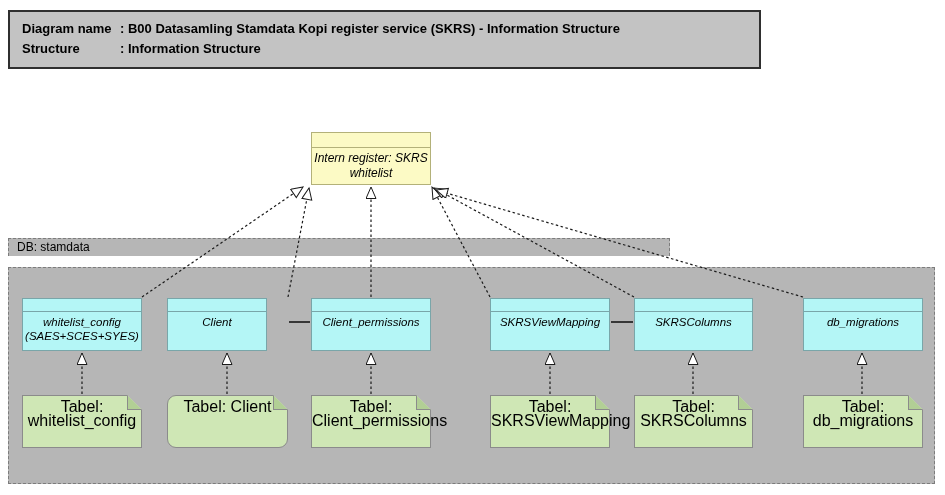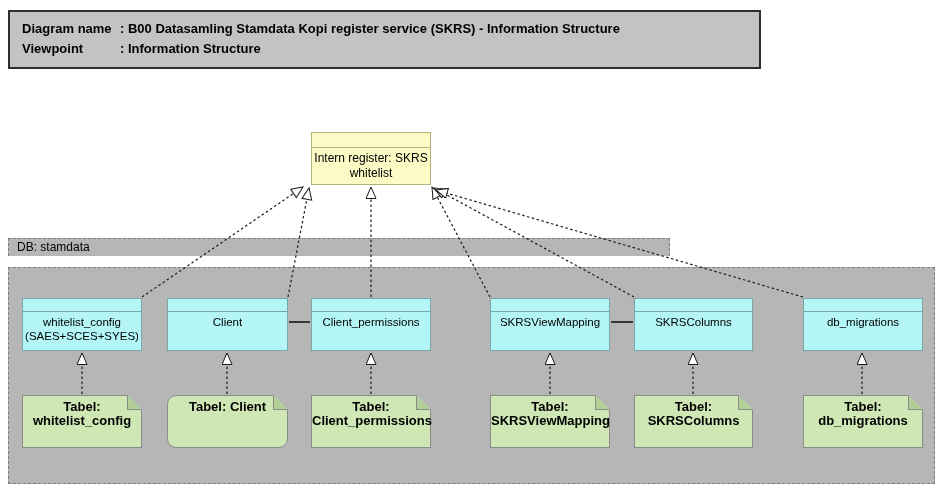--- a/index.html
+++ b/index.html
@@ -23,41 +23,41 @@
     background:#b6b6b6; border:1px dashed #7c7c7c; border-bottom:none;
     box-sizing:border-box; font-size:12px; line-height:16px; padding-left:8px;
   }
   .group-body {
     position:absolute; left:8px; top:267px; width:927px; height:217px;
     background:#b6b6b6; border:1px dashed #7c7c7c; box-sizing:border-box;
   }
 
   
   .obj {
-    position:absolute; width:120px; height:53px; box-sizing:border-box;
+    position:absolute; width:120px; height:53px; box-sizing:border-box;font-style:italic;
   }
   .obj .band { height:12px; }
   .obj .lbl {
     text-align:center; white-space:pre-line;
     font-size:11.5px; line-height:14px; padding-top:3px;
   }
   .register { background:#fcfac5; border:1px solid #b3b179; }
   .register .band { border-bottom:1px solid #b3b179; height:14px; }
   .register .lbl { font-size:12px; line-height:15px; }
   .entity { background:#b4f6f6; border:1px solid #79a6a9; }
   .entity .band { border-bottom:1px solid #79a6a9; }
 
   
   .note {
     position:absolute; width:120px; height:53px; box-sizing:border-box;
     background:#cfe7b5; border:1px solid #8b8b8b;
   }
   .note .lbl {
     text-align:center; white-space:pre-line;
-    font-size:13px; line-height:14px; padding-top:4px;font-weight:bold;
+    font-size:16px; line-height:14px; padding-top:4px;
   }
   .note .cut {
     position:absolute; top:-1px; right:-1px; width:15px; height:15px;
     background:#b6b6b6;
     clip-path: polygon(0 0, 100% 0, 100% 100%);
   }
   .note .fold {
     position:absolute; top:-1px; right:-1px; width:15px; height:15px;
     background:#b2cf95;
     clip-path: polygon(0 0, 0 100%, 100% 100%);
@@ -71,41 +71,41 @@
 </head>
 <body>
 
 <div class="canvas">
 
   <div class="hdr">
     <div class="hdr-row">
       <span class="hdr-label">Diagram name</span><span>: B00 Datasamling Stamdata Kopi register service (SKRS) - Information Structure</span>
     </div>
     <div class="hdr-row">
-      <span class="hdr-label">Viewpoint</span><span>: Information Structure</span>
+      <span class="hdr-label">Structure</span><span>: Information Structure</span>
     </div>
   </div>
 
   <div class="group-body"></div>
   <div class="group-tab">
     <span>DB: stamdata</span>
   </div>
 
   <div class="obj register" style="left:311px; top:132px;">
     <div class="band"></div>
     <div class="lbl">Intern register: SKRS
 whitelist</div>
   </div>
 
   <div class="obj entity" style="left:22px; top:298px;">
     <div class="band"></div>
     <div class="lbl">whitelist_config
 (SAES+SCES+SYES)</div>
   </div>
-  <div class="obj entity" style="left:167px; top:298px; width:121px;">
+  <div class="obj entity" style="left:167px; top:298px; width:100px;">
     <div class="band"></div>
     <div class="lbl">Client</div>
   </div>
   <div class="obj entity" style="left:311px; top:298px;">
     <div class="band"></div>
     <div class="lbl">Client_permissions</div>
   </div>
   <div class="obj entity" style="left:490px; top:298px;">
     <div class="band"></div>
     <div class="lbl">SKRSViewMapping</div>

